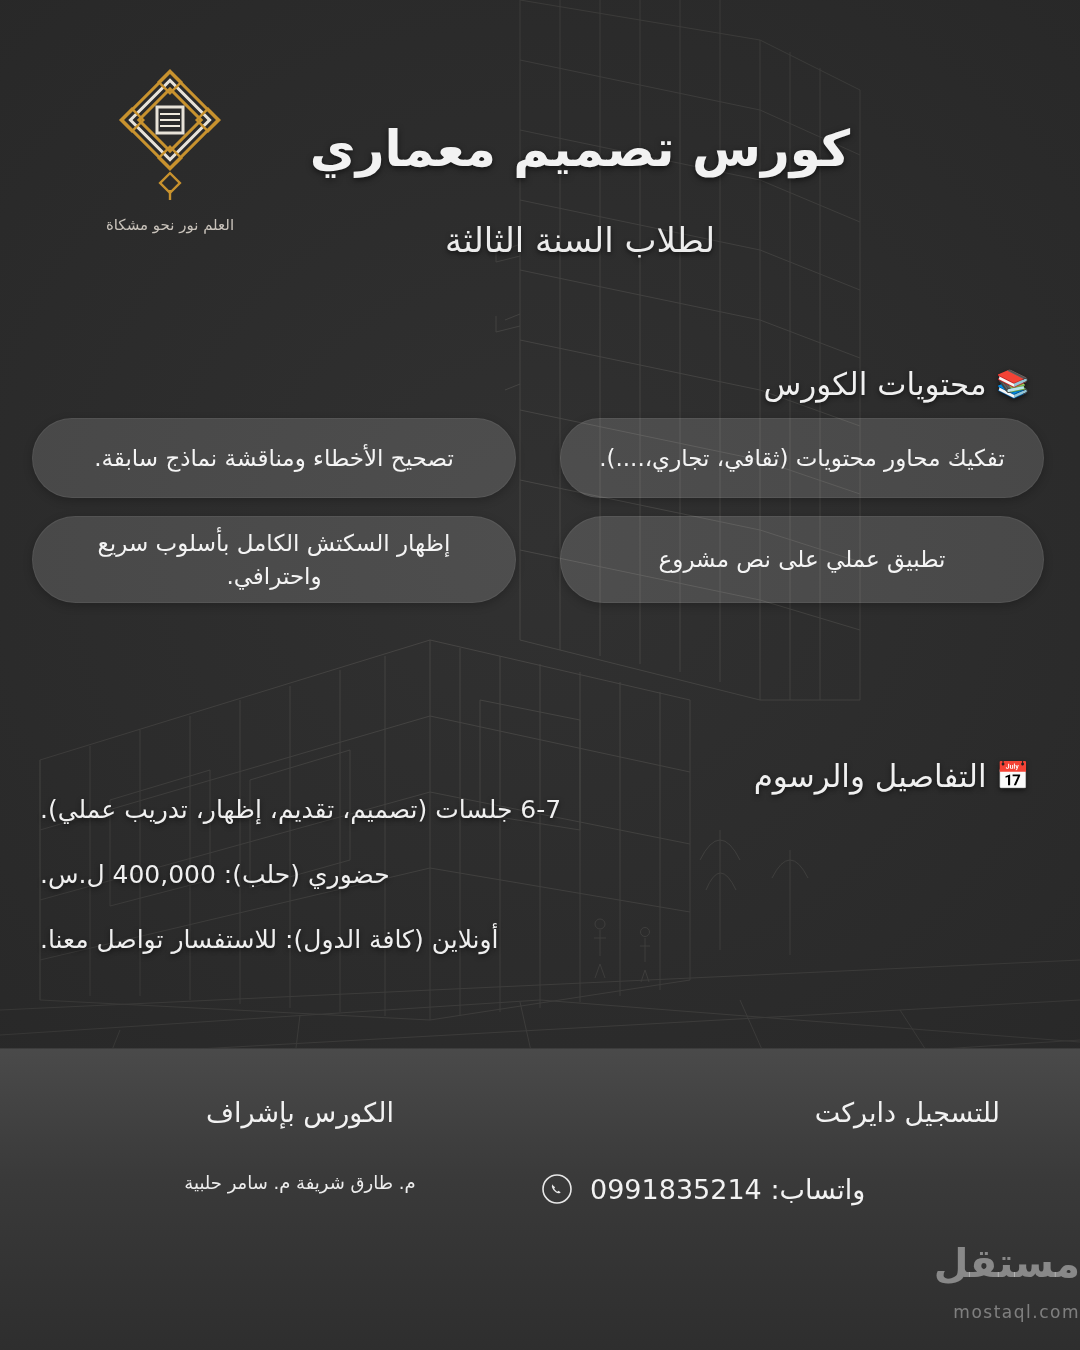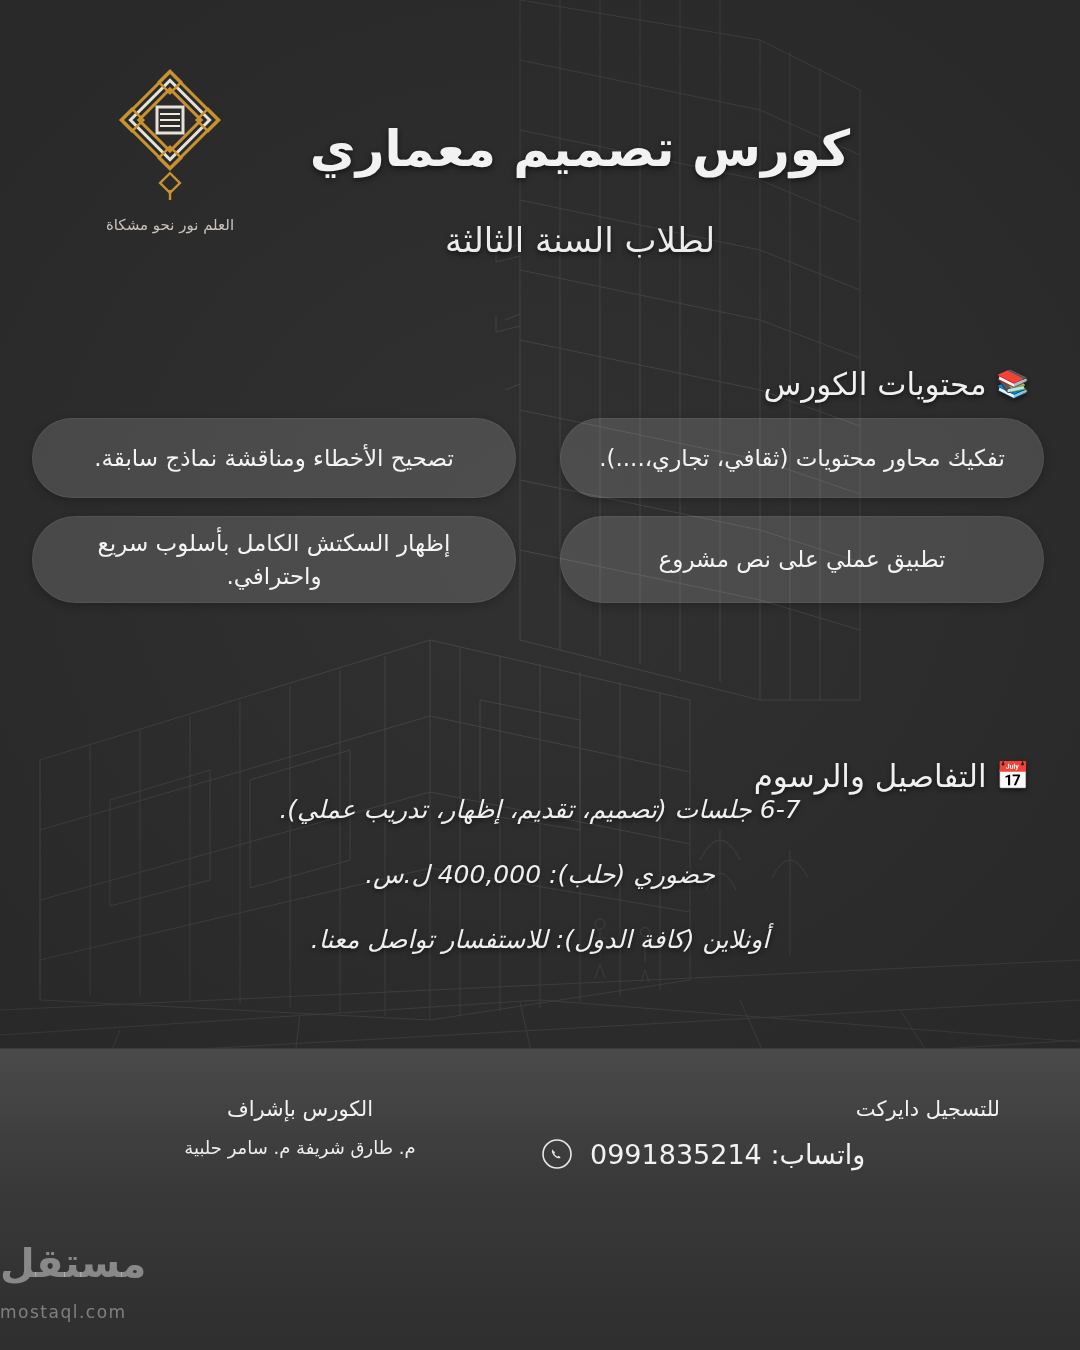--- a/index.html
+++ b/index.html
@@ -117,22 +117,21 @@
     color: #f4f4f4;
     box-shadow: 0 3px 10px rgba(0,0,0,0.22);
   }
 
   
   .details {
     position: absolute;
     top: 795px;
     right: 40px;
     width: 1000px;
-    text-align: center;
-    font-style: italic;
+    text-align: left;
   }
   .detail-line {
     font-size: 25px;
     color: #efefef;
     margin-bottom: 36px;
     text-shadow: 0 2px 5px rgba(0,0,0,0.5);
   }
 
   
   .footer {
@@ -150,23 +149,23 @@
     left: 0;
     width: 1080px;
     display: flex;
     padding: 0 60px;
   }
   .fcol { width: 50%; }
   .fcol.right { text-align: right; padding-right: 20px; }
   .fcol.left  { text-align: center; }
 
   .f-title {
-    font-size: 21px;
+    font-size: 27px;
     color: #f2f2f2;
-    margin-bottom: 16px;
+    margin-bottom: 44px;
   }
   .f-value {
     font-size: 27px;
     color: #f2f2f2;
     display: flex;
     align-items: center;
     justify-content: flex-end;
     gap: 16px;
     text-align: center;
   }
@@ -178,21 +177,21 @@
     width: 34px; height: 34px;
     display: inline-flex; align-items: center; justify-content: center;
     color: #e8e8e8;
   }
 
   
   .watermark {
     position: absolute;
     left: 0; bottom: 28px;
     width: 1080px;
-    text-align: left;
+    text-align: right;
     color: rgba(255,255,255,0.42);
   }
   .wm-logo { font-size: 40px; font-weight: bold; letter-spacing: 1px; }
   .wm-url  { font-size: 17px; letter-spacing: 1.5px; margin-top: 16px; color: rgba(255,255,255,0.38); }
 </style>
 </head>
 <body>
 
 <div class="poster">
 

